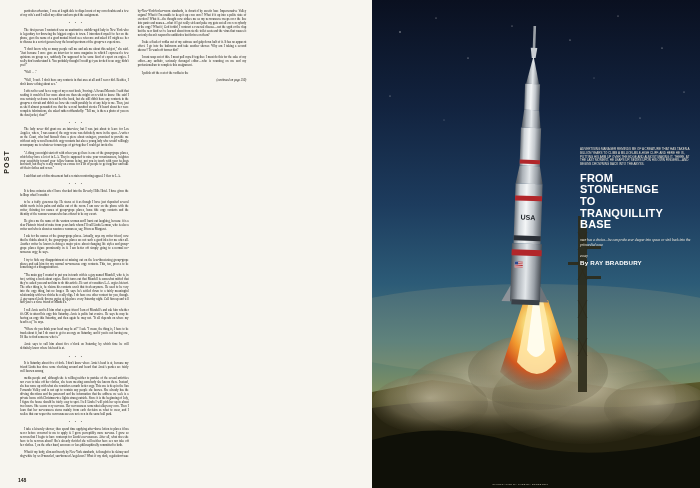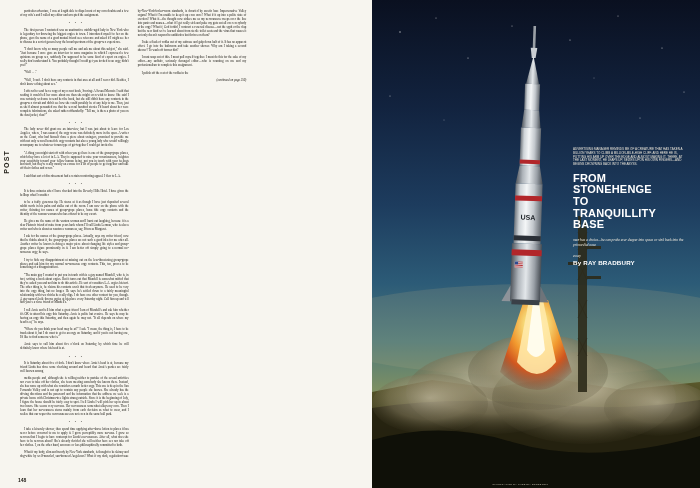--- a/index.html
+++ b/index.html
@@ -82,21 +82,21 @@
     left: 372px; top: 0;
     width: 328px; height: 488px;
     overflow: hidden;
     background: #101a2e;
   }
   .art { position: absolute; inset: 0; }
 
   
   .headline-block {
     position: absolute;
-    right: 15px;
+    right: 8px;
     top: 148px;
     width: 112px;
     color: #ffffff;
     font-family: "Liberation Sans", sans-serif;
     z-index: 12;
   }
   .kicker {
     font-size: 3.0px;
     line-height: 1.25;
     color: #e7e2d6;

